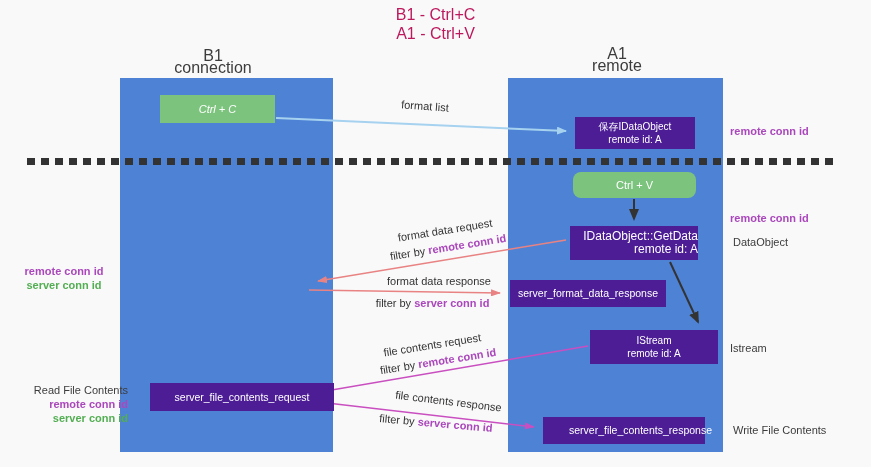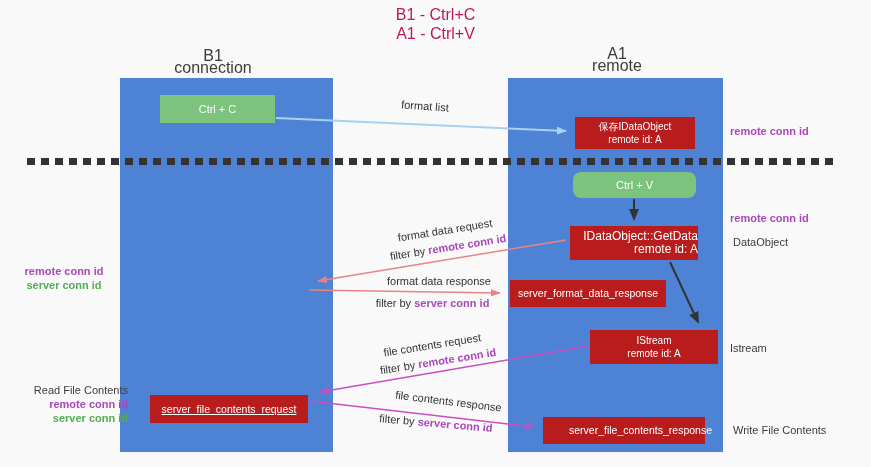--- a/index.html
+++ b/index.html
@@ -22,29 +22,29 @@
   .column-right{left:508px;width:215px;}
   
   .dashline{left:27px;top:158px;width:809px;height:7px;z-index:5;
     background:repeating-linear-gradient(90deg,#333 0 8px,transparent 8px 14px);}
   
   .overlay{position:absolute;left:0;top:0;z-index:2;}
   
   .node{z-index:3;display:flex;flex-direction:column;align-items:center;justify-content:center;
     color:#fff;text-align:center;box-sizing:border-box;}
   .node-green{background:#7cc47e;font-size:11px;}
-  .node-orange{background:#b91c1c;font-size:10.5px;line-height:13px;}
-  .n-ctrl-c{left:160px;top:95px;width:115px;height:28px;}
+  .node-orange{background:#4c1d95;font-size:10.5px;line-height:13px;}
+  .n-ctrl-c{left:160px;top:95px;width:115px;height:28px;font-style:italic;}
   .n-save{left:575px;top:117px;width:120px;height:32px;font-size:10px;}
   .n-ctrl-v{left:573px;top:172px;width:123px;height:26px;border-radius:8px;}
   .n-getdata{left:570px;top:226px;width:128px;height:34px;font-size:12px;align-items:flex-end;}
   .n-fmt-req{left:152px;top:267px;width:153px;height:28px;}
   .n-fmt-resp{left:510px;top:280px;width:156px;height:27px;text-align:center;}
   .n-istream{left:590px;top:330px;width:128px;height:34px;font-size:10px;}
-  .n-file-req{left:150px;top:395px;width:158px;height:28px;text-decoration:underline;}
+  .n-file-req{left:150px;top:383px;width:184px;height:28px;}
   .n-file-resp{left:543px;top:417px;width:162px;height:27px;padding-left:33px;}
   
   .edge-label{z-index:4;font-size:11px;color:#333;white-space:nowrap;text-align:center;}
   .tilt-up{transform:rotate(-9deg);}
   .purple{color:#ab47bc;font-weight:bold;}
   .greentxt{color:#53ae53;font-weight:bold;}
   .el-format-list{left:375px;top:100px;width:100px;transform:rotate(4deg);}
   .el-fdr{left:395px;top:224px;width:100px;}
   .el-fdr-f{left:388px;top:241px;width:120px;}
   .el-fdresp{left:387px;top:275px;width:100px;}

